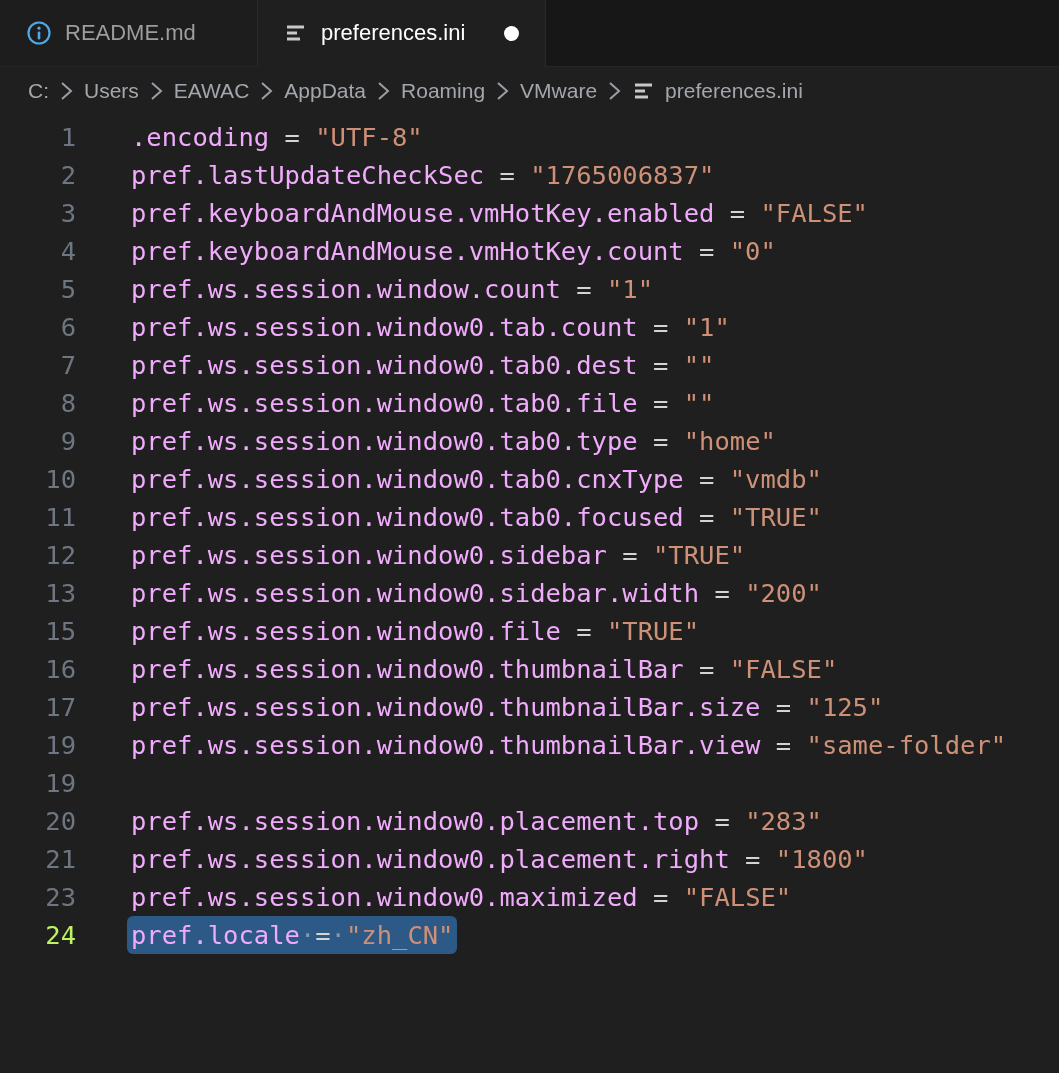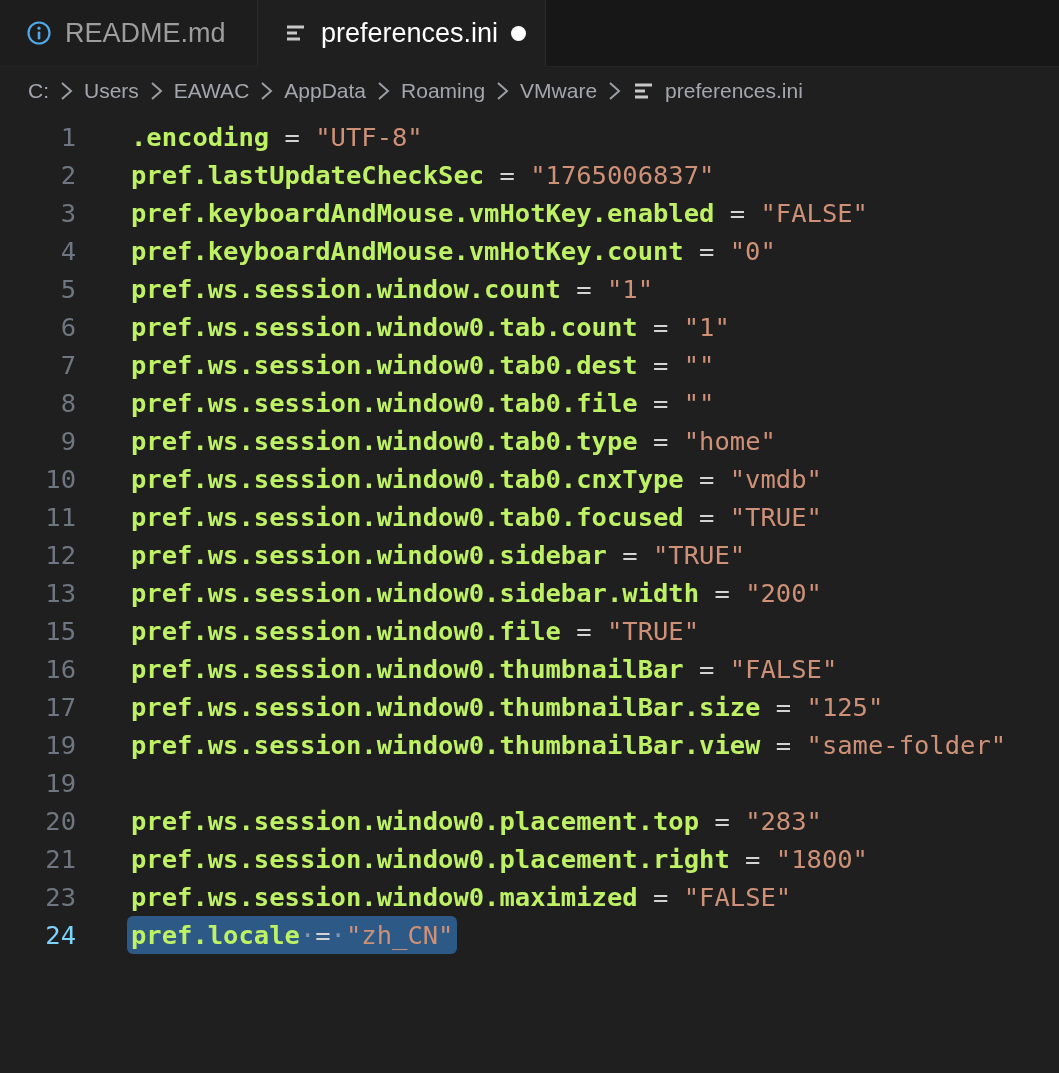--- a/index.html
+++ b/index.html
@@ -17,21 +17,21 @@
     align-items: stretch;
     height: 67px;
     background: #171717;
     border-bottom: 1px solid #252526;
   }
   .tab {
     display: flex;
     align-items: center;
     gap: 13px;
     padding: 0 26px;
-    font-size: 27px;
+    font-size: 22px;
     cursor: pointer;
     position: relative;
   }
   .tab.inactive {
     background: #1d1d1d;
     color: #9d9d9d;
     border-right: 1px solid #2b2b2b;
     width: 258px;
   }
   .tab.active {
@@ -77,23 +77,23 @@
     font-size: 25.5px;
     white-space: pre;
   }
   .gutter {
     width: 76px;
     flex: none;
     text-align: right;
     color: #6e7681;
     cursor: pointer;
   }
-  .gutter.active-ln { color: #7dd3fc; }
+  .gutter.active-ln { color: #bef264; }
   .code { padding-left: 55px; cursor: text; }
-  .key { color: #bef264; font-weight: bold; }
+  .key { color: #f0abfc; }
   .op  { color: #d4d4d4; }
   .val { color: #ce9178; }
   .ws  { color: #d4d4d4; }
   .selection {
     display: inline-block;
     height: 38px; line-height: 38px;
     background: #2d5986;
     border-radius: 6px;
     padding: 0 4px;
     margin-left: -4px;

